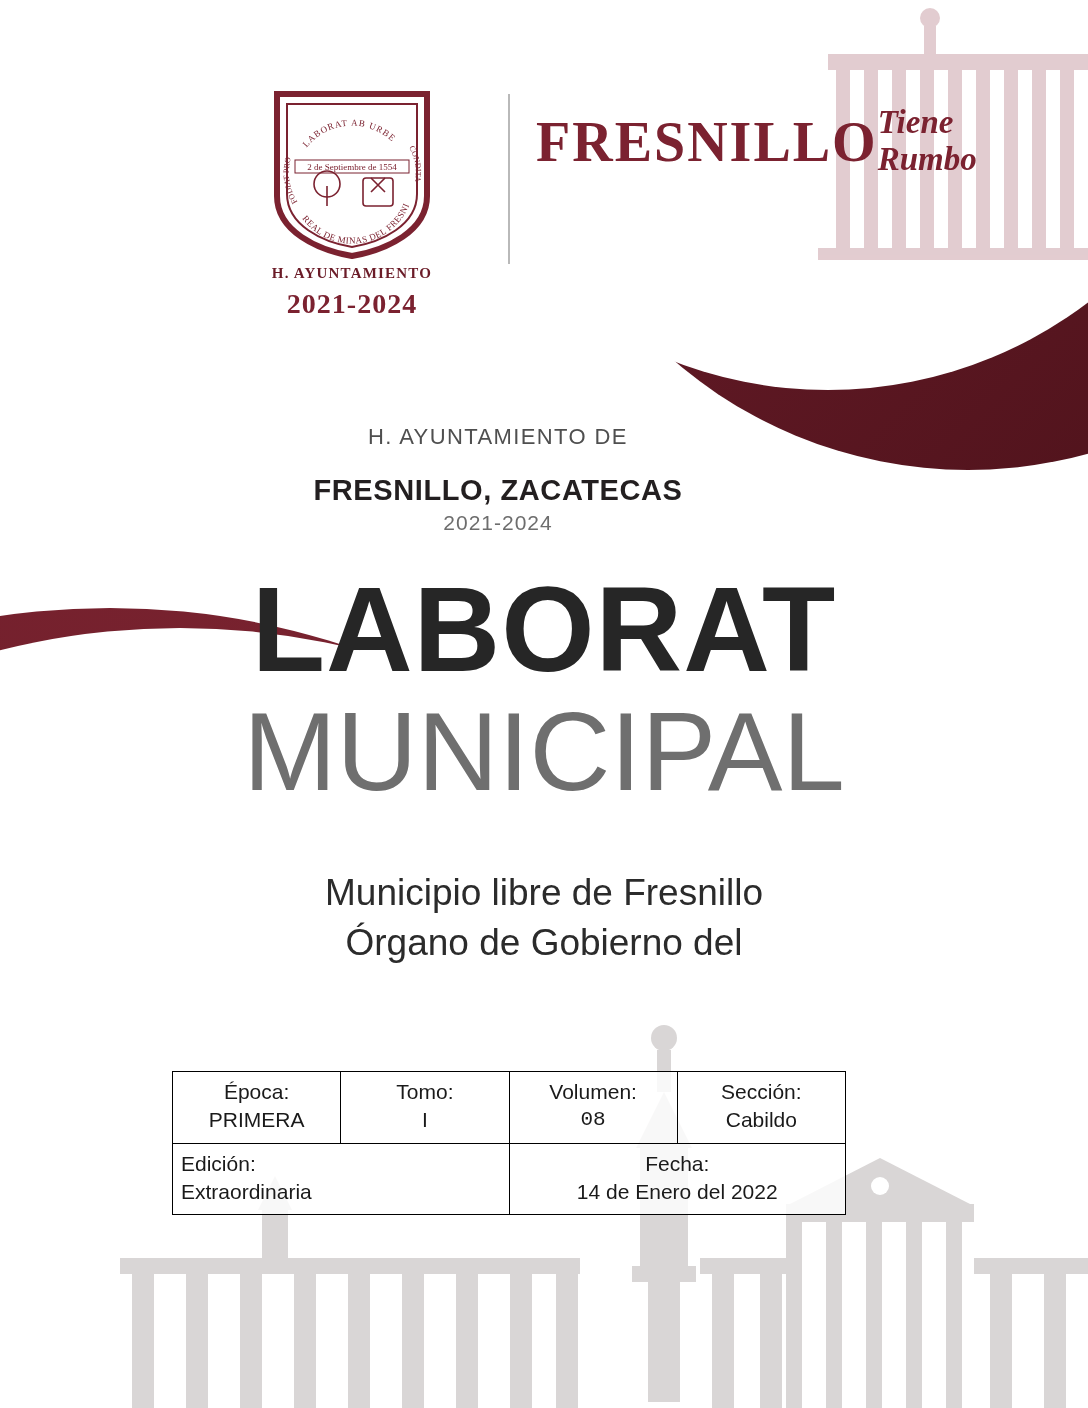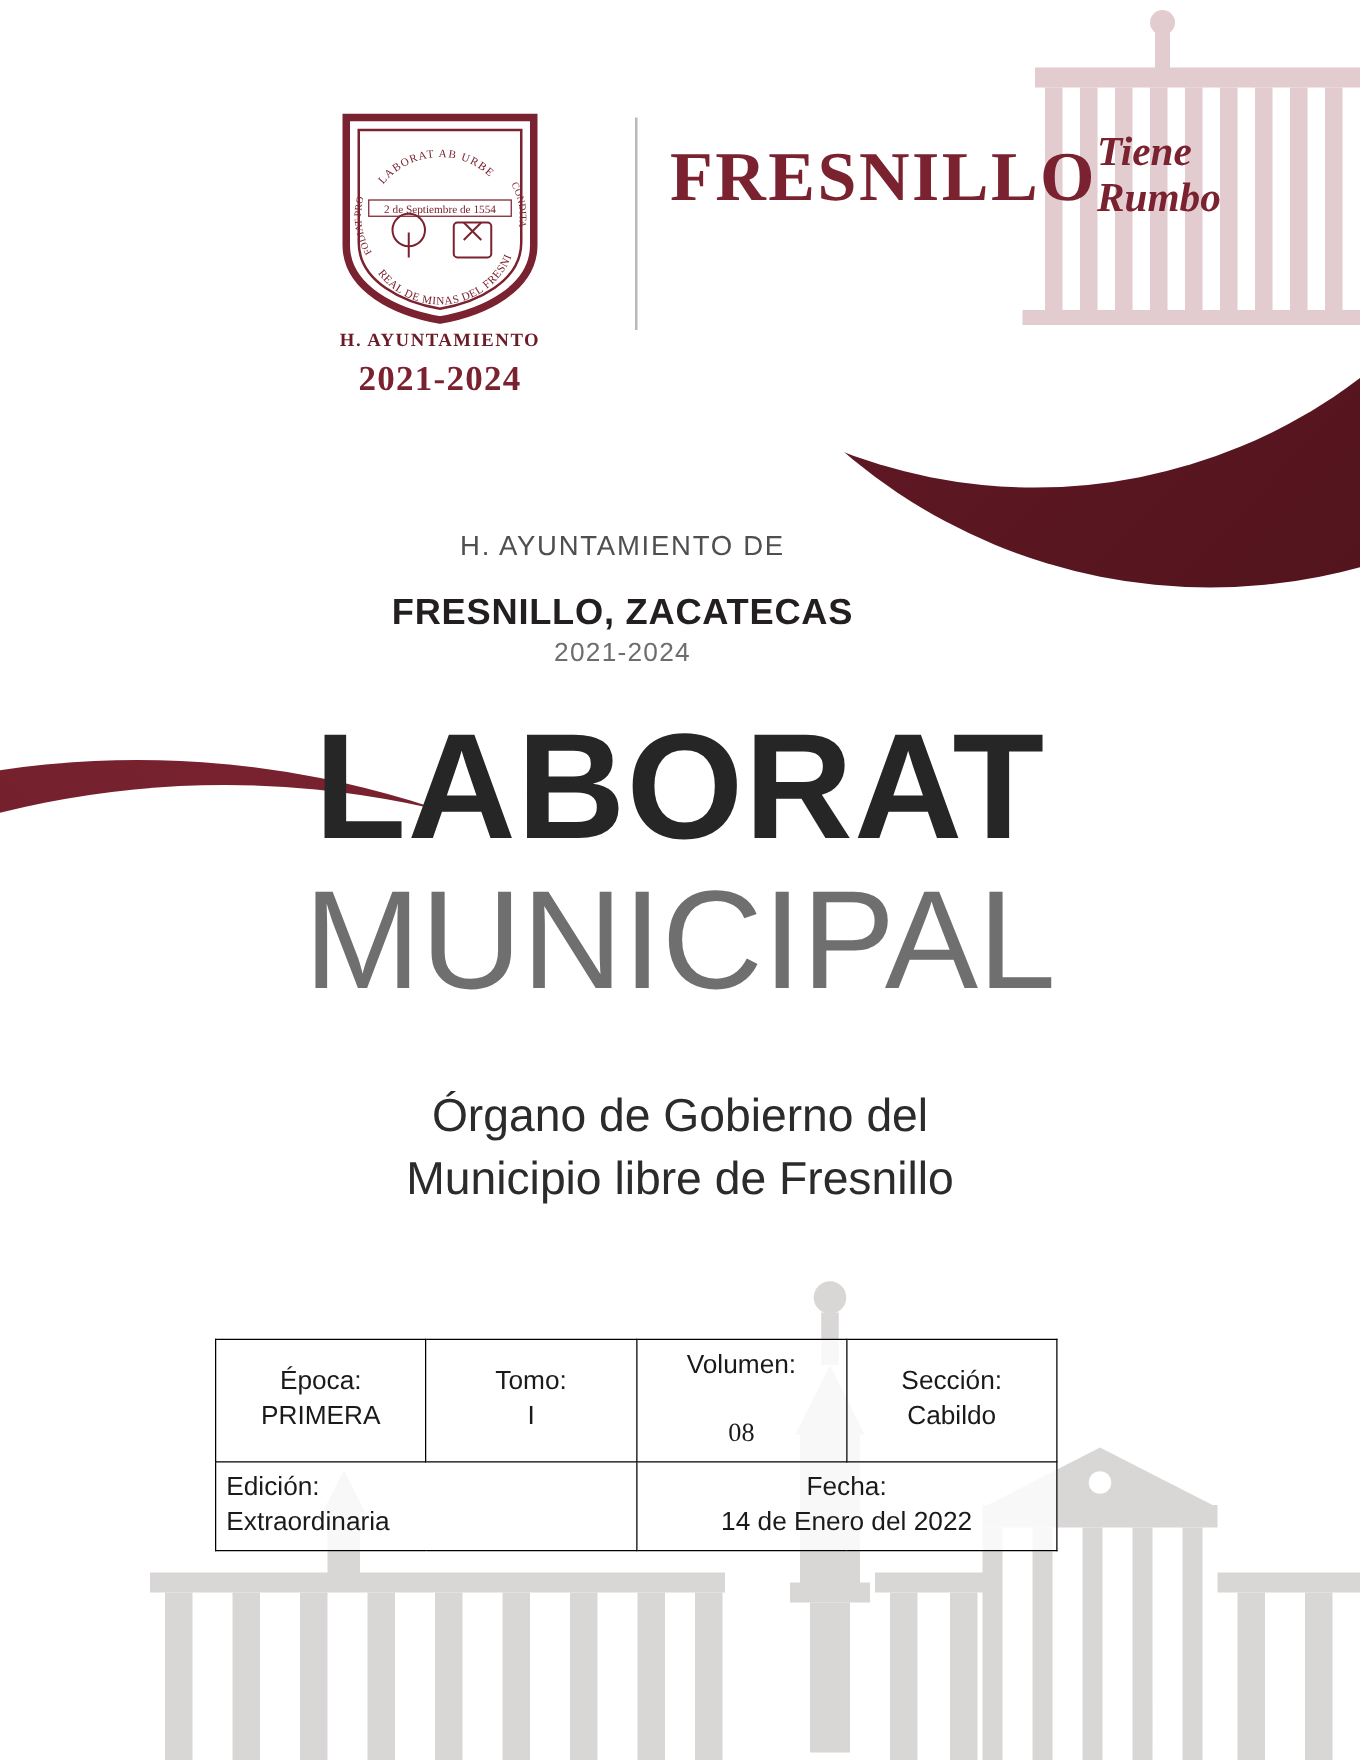--- a/index.html
+++ b/index.html
@@ -237,21 +237,21 @@
     text-align: center;
     font-size: 21px;
     color: #1a1a1a;
     padding: 6px 4px 8px 4px;
     line-height: 1.35;
     vertical-align: middle;
   }
   .meta-table .lbl { display: block; }
   .meta-table .val { display: block; }
 
-  .tnum { font-family: Liberation Serif, serif; margin-top: 26px; }
+  .tnum { font-family: Liberation Mono, monospace; }
 </style>
 </head>
 <body>
 
 <div class="page">
 
   <div class="swoosh-tr"></div>
   <div class="swoosh-tr-inner"></div>
 
   <svg class="silhouette-top" viewBox="0 0 420 300">
@@ -398,22 +398,22 @@
   <div class="titles">
     <div class="t-line1">H. AYUNTAMIENTO DE</div>
     <div class="t-line2">FRESNILLO, ZACATECAS</div>
     <div class="t-line3">2021-2024</div>
   </div>
 
   <div class="gaceta">LABORAT</div>
   <div class="municipal">MUNICIPAL</div>
 
   <div class="subtitle">
+    <div>Municipio libre de Fresnillo</div>
     <div>Órgano de Gobierno del</div>
-    <div>Municipio libre de Fresnillo</div>
   </div>
 
   <table class="meta-table">
     <tbody>
         <tr>
       <td style="width:25%">
         <span class="lbl">Época:</span>
         <span class="val">PRIMERA</span>
       </td>
       <td style="width:25%">

